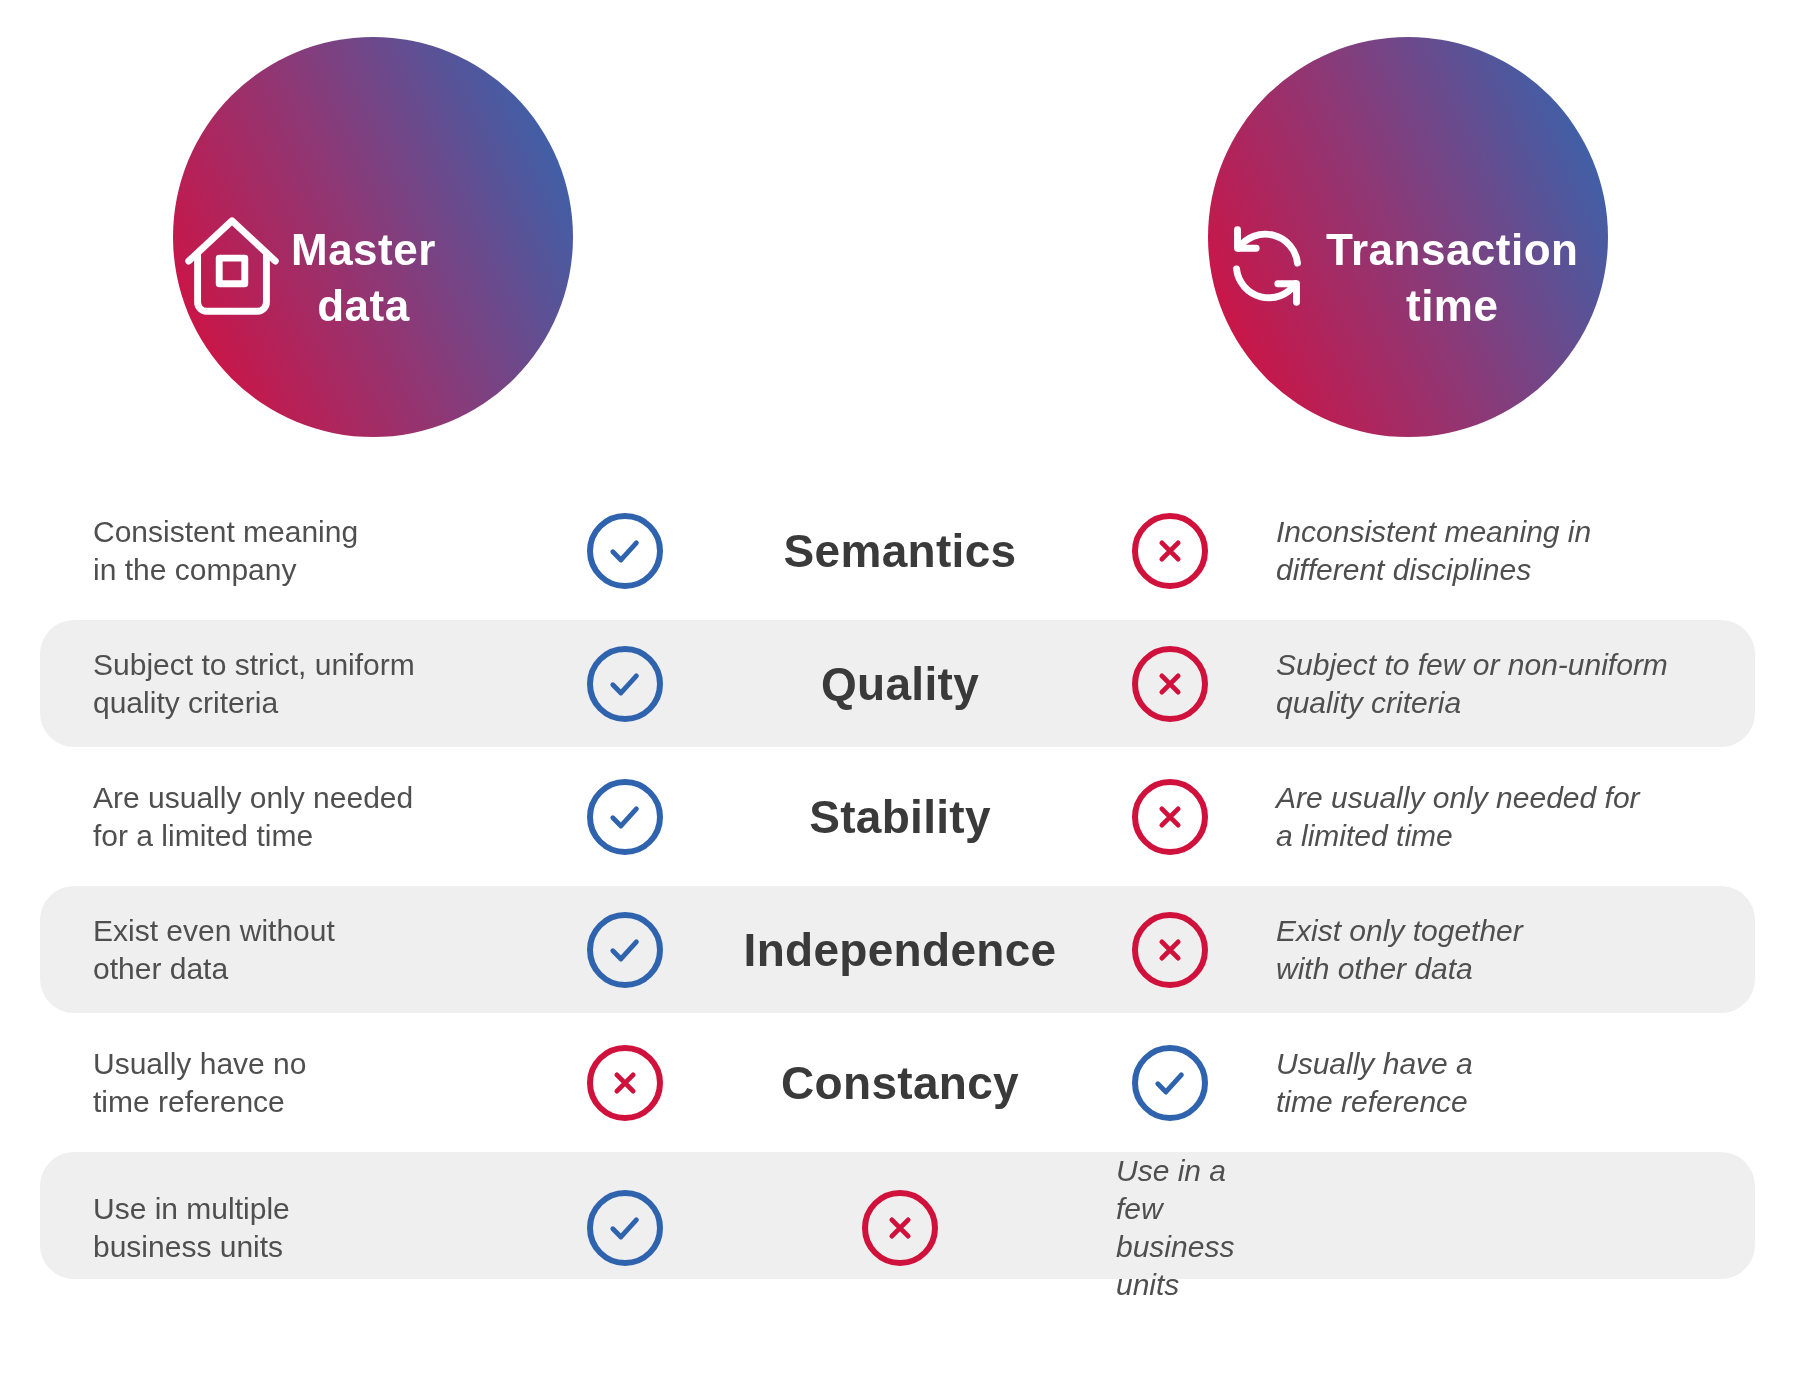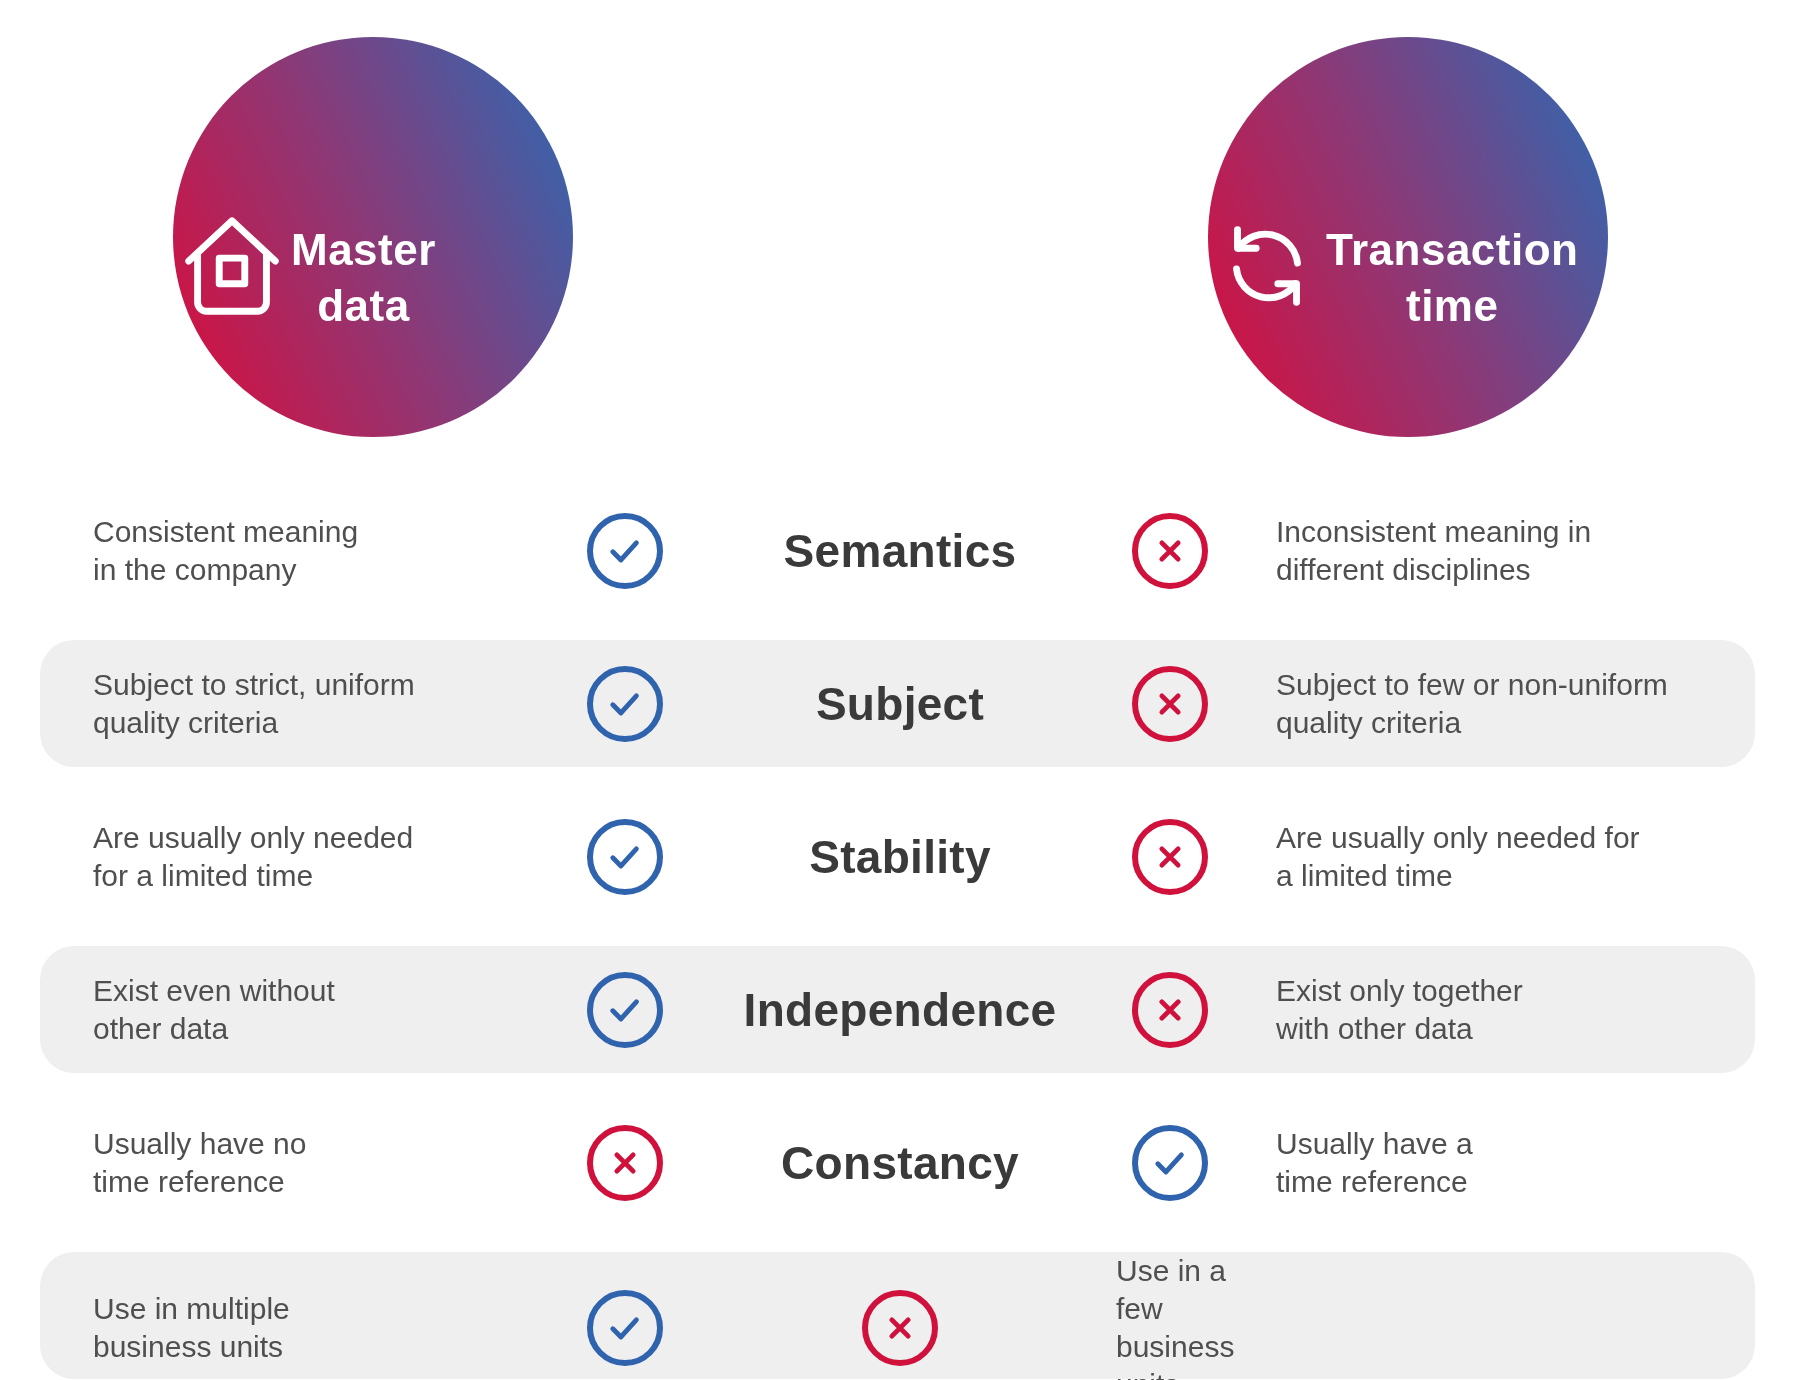--- a/index.html
+++ b/index.html
@@ -55,40 +55,40 @@
   }
 
   
   .rows{
     position:absolute;
     top:487px;
     left:40px;
     width:1715px;
     display:flex;
     flex-direction:column;
-    gap:26px;
+    gap:6px;
   }
   .row{
     height:127px;
     border-radius:34px;
     display:grid;
     grid-template-columns:447px 170px 380px 160px 1fr;
     align-items:center;
     padding-left:53px;
     background:transparent;
   }
   .row[data-shaded="true"]{background:var(--row-shade);}
   .side-text{
     font-size:30px;
     line-height:38px;
     color:var(--body-text);
     white-space:pre-line;
     font-weight:400;
   }
-  .side-text.right{padding-left:26px;padding-right:16px;}
+  .side-text.right{padding-left:26px;padding-right:16px;font-style:italic;}
   .row-label{
     font-size:46px;
     font-weight:bold;
     color:var(--heading-text);
     text-align:center;
     letter-spacing:0.3px;
   }
   .status{
     justify-self:center;
     width:76px;
@@ -159,21 +159,21 @@
 
     <section class="row" data-shaded="true">
       <p class="side-text left">Subject to strict, uniform
 quality criteria</p>
       <span class="status" data-status="check">
         <svg class="glyph check" viewBox="0 0 64 64">
             <path d="M17 33 L27 43 L46 22" fill="none" stroke="currentColor" stroke-width="6" stroke-linecap="round" stroke-linejoin="round"></path>
           </svg>
 
       </span>
-      <h2 class="row-label">Subject</h2>
+      <h2 class="row-label">Quality</h2>
       <span class="status" data-status="cross">
 
         <svg class="glyph cross" viewBox="0 0 64 64">
             <path d="M22 22 L42 42 M42 22 L22 42" fill="none" stroke="currentColor" stroke-width="6" stroke-linecap="round"></path>
           </svg>
       </span>
       <p class="side-text right">Subject to few or non-uniform
 quality criteria</p>
     </section>
 

